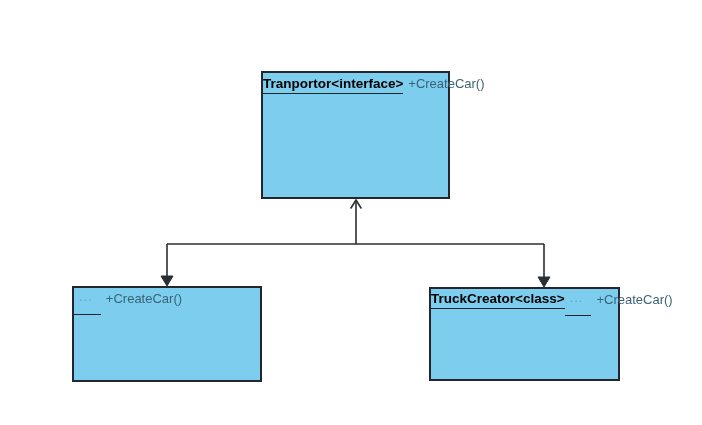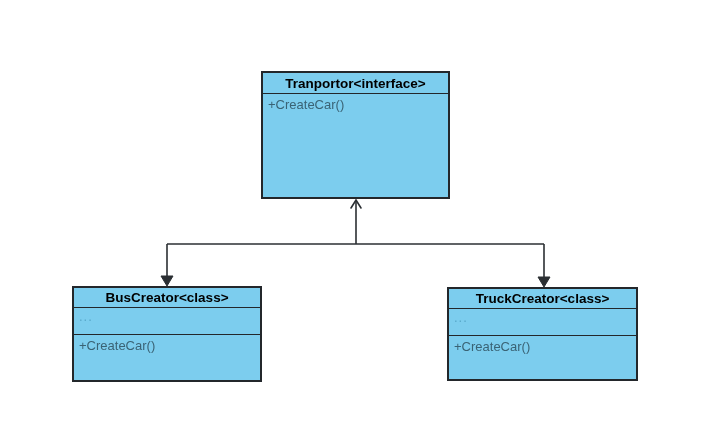--- a/index.html
+++ b/index.html
@@ -21,21 +21,21 @@
   #canvas{position:absolute;left:0;top:0;width:702px;height:425px;}
   #connector-layer{position:absolute;left:0;top:0;}
   .conn-line{stroke:var(--connector);stroke-width:1.6;fill:none;}
   .conn-arrow-open{stroke:var(--connector);stroke-width:1.6;fill:none;stroke-linecap:round;}
   .conn-arrow-filled{fill:var(--connector);stroke:var(--connector);stroke-width:1;}
   .uml-box{
     position:absolute;
     box-sizing:border-box;
     background:var(--box-fill);
     border:2px solid var(--box-border);
-    display:flex;flex-direction:column;
+    display:flex;
   }
   .uml-header{
     box-sizing:border-box;
     border-bottom:1.5px solid var(--box-border);
     font-weight:bold;
     font-size:13.5px;
     color:var(--header-text);
     text-align:center;
     display:flex;align-items:center;justify-content:center;
     flex:0 0 auto;
@@ -52,21 +52,21 @@
     padding-top:1px;
     letter-spacing:1px;
     flex:0 0 auto;
   }
   .uml-row.methods{flex:1 1 auto;}
   #box-interface{left:261px;top:71px;width:189px;height:128px;}
   #box-interface .uml-header{height:21px;}
   #box-bus{left:72px;top:286px;width:190px;height:96px;}
   #box-bus .uml-header{height:20px;}
   #box-bus .uml-row.attrs{height:27px;}
-  #box-truck{left:447px;top:287px;width:191px;height:94px;}
+  #box-truck{left:429px;top:287px;width:191px;height:94px;}
   #box-truck .uml-header{height:20px;}
   #box-truck .uml-row.attrs{height:27px;}
 </style>
 </head>
 <body>
 
 <div id="canvas">
 
   <svg id="connector-layer" width="702" height="425" viewBox="0 0 702 425">
     <g>
@@ -84,21 +84,20 @@
       <polygon class="conn-arrow-filled" points="538,277 550,277 544,287"></polygon>
     </g>
   </svg>
 
   <div class="uml-box" id="box-interface">
     <div class="uml-header">Tranportor&lt;interface&gt;</div>
     <div class="uml-row methods">+CreateCar()</div>
   </div>
 
   <div class="uml-box" id="box-bus">
-    <div class="uml-header">BusCreator&lt;class&gt;</div>
     <div class="uml-row attrs">...</div>
     <div class="uml-row methods">+CreateCar()</div>
   </div>
 
   <div class="uml-box" id="box-truck">
     <div class="uml-header">TruckCreator&lt;class&gt;</div>
     <div class="uml-row attrs">...</div>
     <div class="uml-row methods">+CreateCar()</div>
   </div>
 

